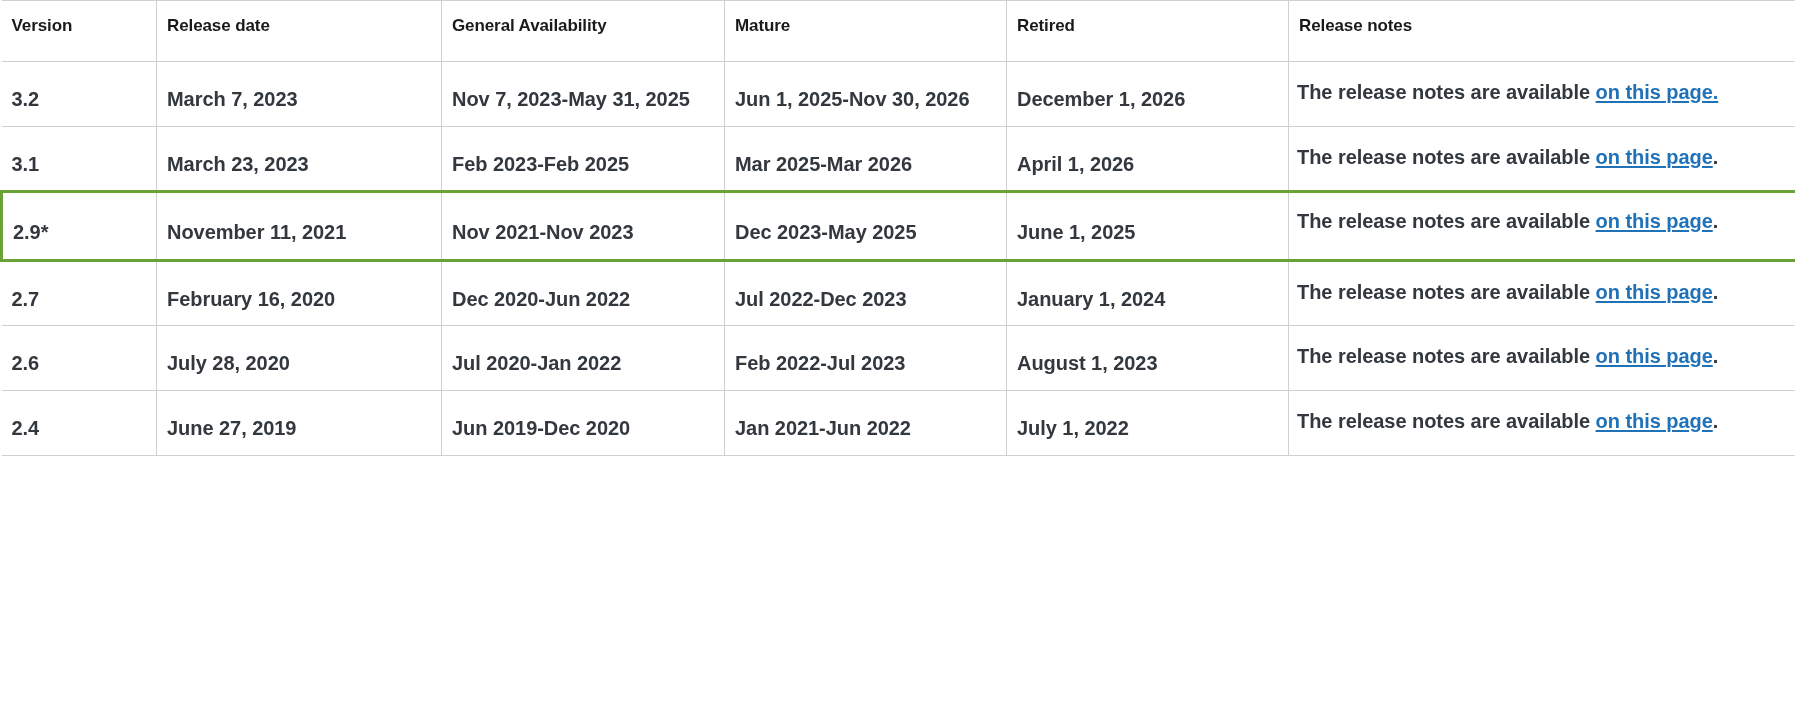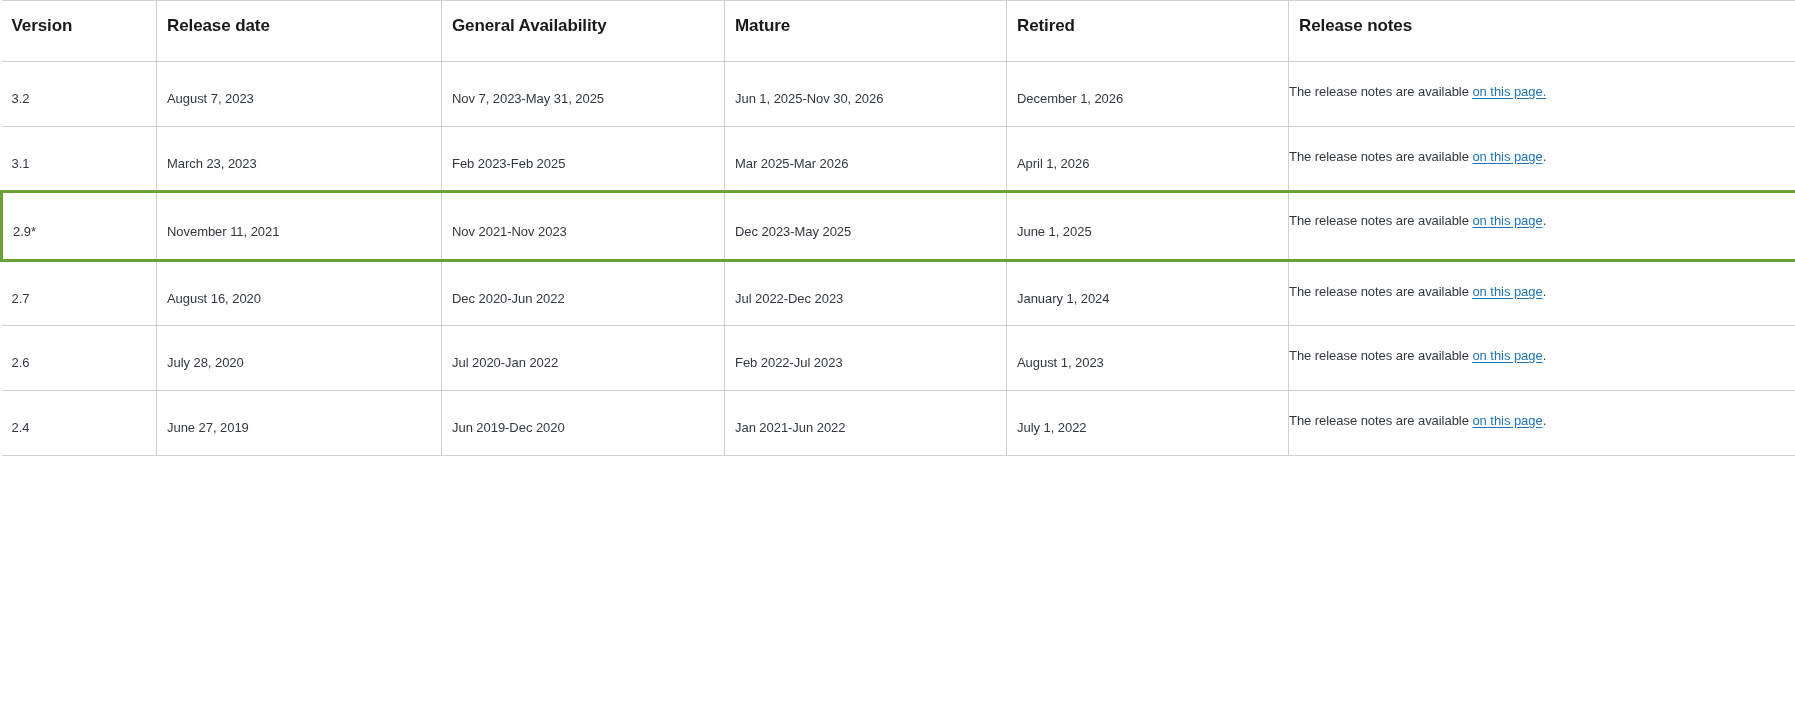--- a/index.html
+++ b/index.html
@@ -57,31 +57,31 @@
     font-size: 17px;
     line-height: 22px;
     font-weight: 700;
     color: #1b1a19;
     letter-spacing: -0.1px;
   }
 
   tbody td {
     height: 65px;
     padding: 22px 12px 0 10px;
-    font-size: 13px;
+    font-size: 20px;
     line-height: 30px;
-    font-weight: 400;
+    font-weight: 700;
     color: #32383e;
     letter-spacing: -0.05px;
     white-space: nowrap;
     overflow: hidden;
   }
 
   tbody td.notes-cell {
-    padding: 15px 14px 0 0;
+    padding: 15px 14px 0 8px;
     line-height: 30px;
     white-space: normal;
   }
 
   tbody td.notes-cell .note-text {
     color: #32383e;
   }
 
   tbody td.notes-cell a.note-link {
     color: #1f72b8;
@@ -133,21 +133,21 @@
         <th>Release date</th>
         <th>General Availability</th>
         <th>Mature</th>
         <th>Retired</th>
         <th>Release notes</th>
       </tr>
     </thead>
     <tbody id="table-body">
         <tr>
           <td>3.2</td>
-          <td>August 7, 2023</td>
+          <td>March 7, 2023</td>
           <td>Nov 7, 2023-May 31, 2025</td>
           <td>Jun 1, 2025-Nov 30, 2026</td>
           <td>December 1, 2026</td>
           <td class="notes-cell"><span class="note-text">The release notes are available </span><a class="note-link">on this page.</a><span class="note-text"></span></td>
         </tr>
         <tr>
           <td>3.1</td>
           <td>March 23, 2023</td>
           <td>Feb 2023-Feb 2025</td>
           <td>Mar 2025-Mar 2026</td>
@@ -157,21 +157,21 @@
         <tr class="row-highlight">
           <td>2.9*</td>
           <td>November 11, 2021</td>
           <td>Nov 2021-Nov 2023</td>
           <td>Dec 2023-May 2025</td>
           <td>June 1, 2025</td>
           <td class="notes-cell"><span class="note-text">The release notes are available </span><a class="note-link">on this page</a><span class="note-text">.</span></td>
         </tr>
         <tr>
           <td>2.7</td>
-          <td>August 16, 2020</td>
+          <td>February 16, 2020</td>
           <td>Dec 2020-Jun 2022</td>
           <td>Jul 2022-Dec 2023</td>
           <td>January 1, 2024</td>
           <td class="notes-cell"><span class="note-text">The release notes are available </span><a class="note-link">on this page</a><span class="note-text">.</span></td>
         </tr>
         <tr>
           <td>2.6</td>
           <td>July 28, 2020</td>
           <td>Jul 2020-Jan 2022</td>
           <td>Feb 2022-Jul 2023</td>

